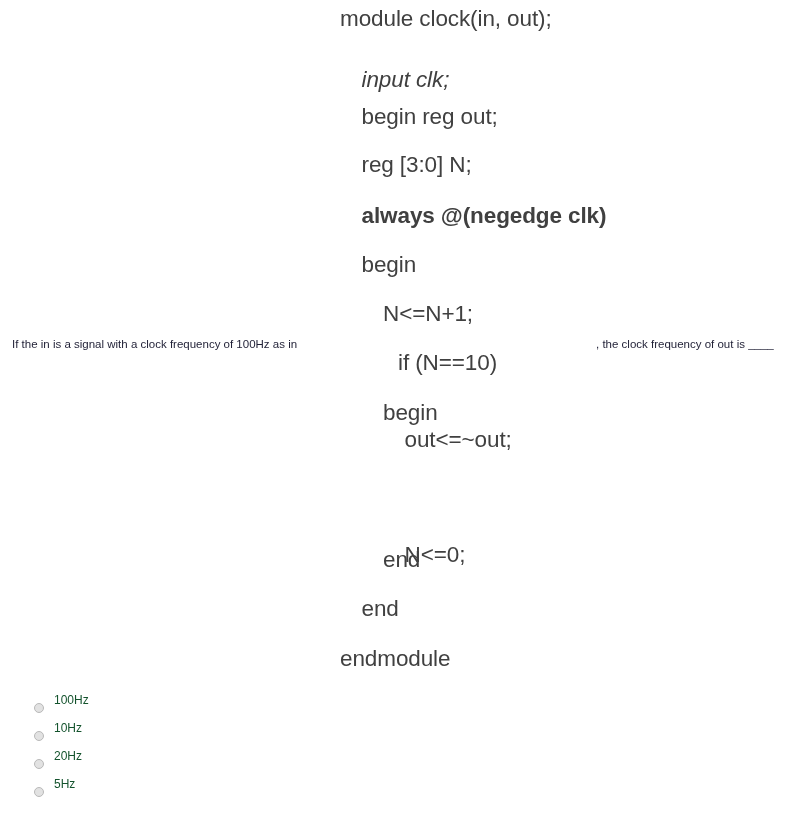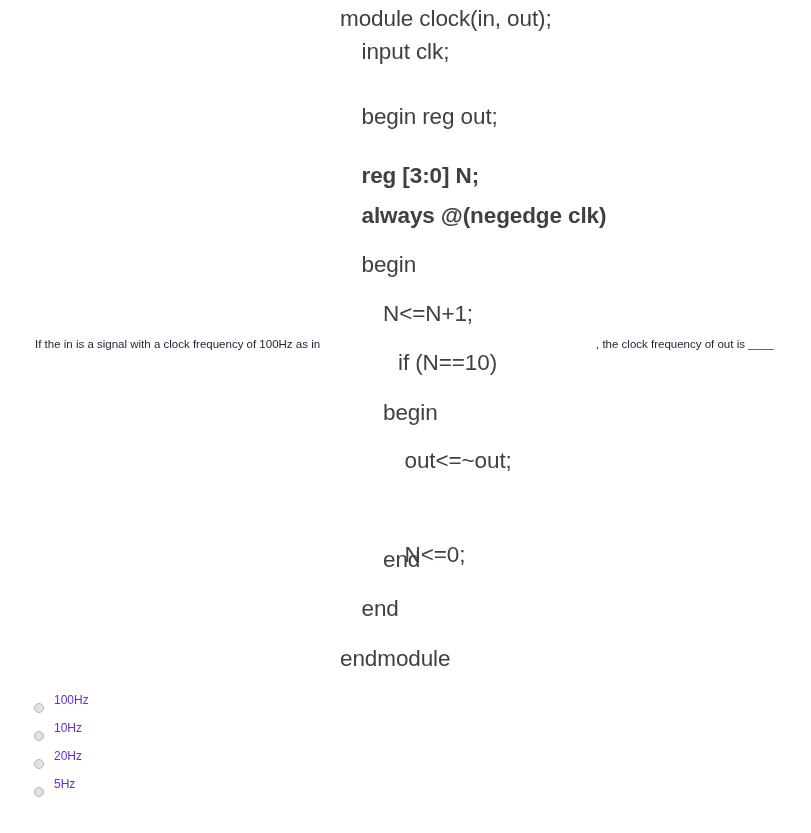--- a/index.html
+++ b/index.html
@@ -35,21 +35,21 @@
 
   
   .question-frag {
     position: absolute;
     font-family: "Liberation Sans", sans-serif;
     font-size: 11.5px;
     line-height: 1;
     color: #1f1f35;
     white-space: pre;
   }
-  #question-left  { left: 35px; top: 339px; }
+  #question-left  { left: 12px; top: 339px; }
   #question-right { left: 596px; top: 339px; }
 
   
   #options-list {
     position: absolute;
     left: 0;
     top: 692px;
     width: 300px;
   }
   .option-row {
@@ -67,38 +67,38 @@
     border: 1px solid #b9b9b9;
     box-sizing: border-box;
   }
   .option-label {
     position: absolute;
     left: 54px;
     top: 2px;
     font-family: "Liberation Sans", sans-serif;
     font-size: 12px;
     line-height: 1;
-    color: #6d28d9;
+    color: #14532d;
     white-space: pre;
   }
 </style>
 </head>
 <body>
 
 <div id="code-block">
     <div class="code-line" style="left: 340px; top: 8px;">module clock(in, out);</div>
-    <div class="code-line" style="left: 361.5px; top: 41px;">input clk;</div>
+    <div class="code-line" style="left: 361.5px; top: 69px; font-style: italic;">input clk;</div>
     <div class="code-line" style="left: 361.5px; top: 106.4px;">begin reg out;</div>
-    <div class="code-line" style="left: 361.5px; top: 165px; font-weight: bold;">reg [3:0] N;</div>
+    <div class="code-line" style="left: 361.5px; top: 154px;">reg [3:0] N;</div>
     <div class="code-line" style="left: 361.5px; top: 204.8px; font-weight: bold;">always @(negedge clk)</div>
     <div class="code-line" style="left: 361.5px; top: 254px;">begin</div>
     <div class="code-line" style="left: 383px; top: 303.2px;">N&lt;=N+1;</div>
     <div class="code-line" style="left: 360px; top: 352.4px; margin-left: 38px;">if (N==10)</div>
     <div class="code-line" style="left: 383px; top: 401.6px;">begin</div>
-    <div class="code-line" style="left: 404.5px; top: 450px;">out&lt;=~out;</div>
+    <div class="code-line" style="left: 404.5px; top: 429px;">out&lt;=~out;</div>
     <div class="code-line" style="left: 404.5px; top: 500px; margin-top: 44px;">N&lt;=0;</div>
     <div class="code-line" style="left: 383px; top: 549.2px;">end</div>
     <div class="code-line" style="left: 361.5px; top: 598.4px;">end</div>
     <div class="code-line" style="left: 340px; top: 647.6px;">endmodule</div>
   </div>
 
 <div class="question-frag" id="question-left">If the in is a signal with a clock frequency of 100Hz as in</div>
 
 <div class="question-frag" id="question-right">, the clock frequency of out is ____</div>
 

